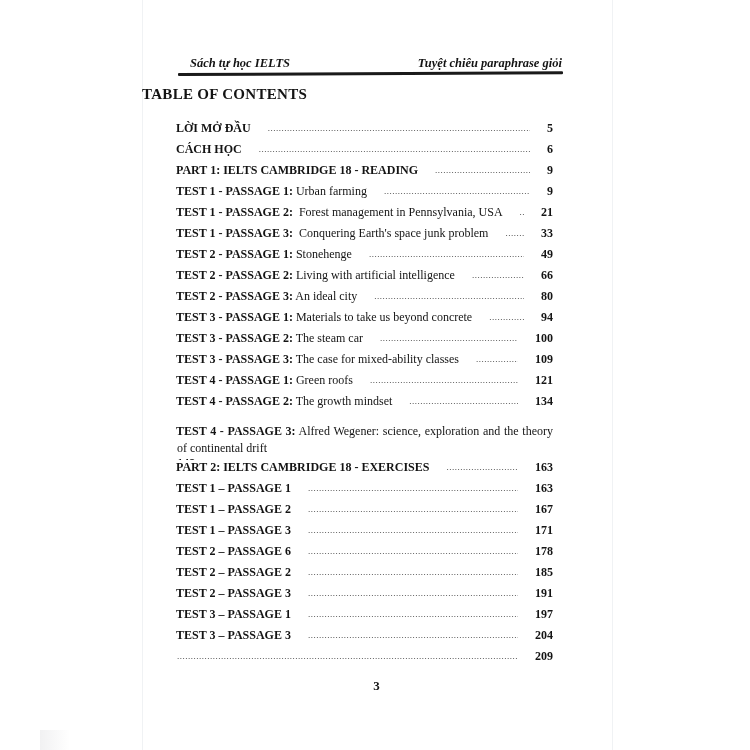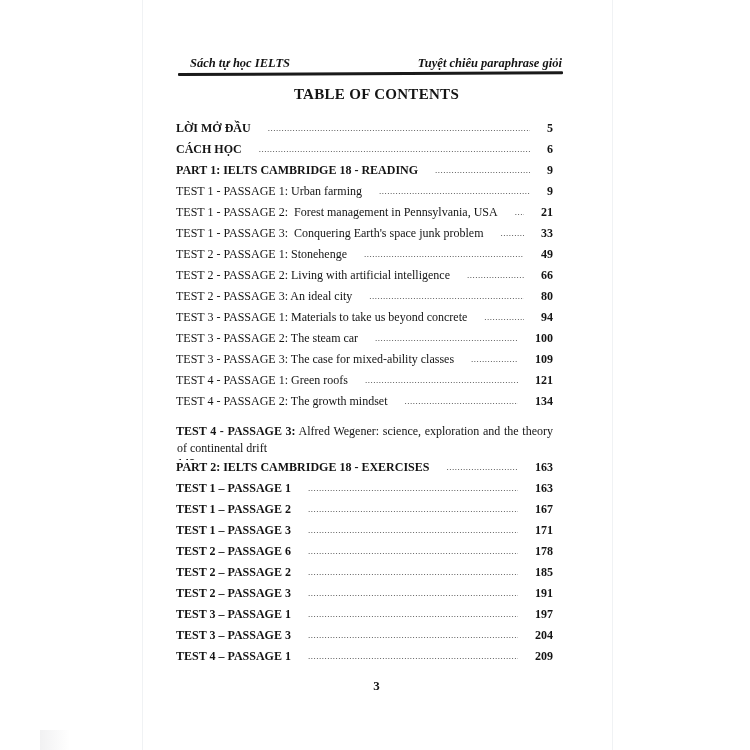--- a/index.html
+++ b/index.html
@@ -63,21 +63,20 @@
       background: #1a1a1a;
       border-radius: 1px;
       transform: rotate(-0.25deg);
       transform-origin: left center;
     }
     .toc-title {
       position: absolute;
       left: 142px;
       width: 469px;
       top: 86px;
-      text-align: center;
       font-weight: bold;
       font-size: 15px;
       letter-spacing: 0.3px;
     }
     .toc {
       position: absolute;
       left: 176px;
       top: 118px;
       width: 377px;
     }
@@ -88,21 +87,21 @@
       line-height: 21px;
       height: 21px;
       white-space: nowrap;
       overflow: hidden;
       gap: 16px;
     }
     .toc-entry .label {
       flex: 0 0 auto;
     }
     .toc-entry .label .prefix {
-      font-weight: normal;
+      font-weight: bold;
       margin-top: 44px;
     }
     .toc-entry.bold .label {
       font-weight: bold;
     }
     .toc-entry .leader {
       flex: 1 1 auto;
       overflow: hidden;
       margin: 0 1px;
       font-size: 9px;
@@ -303,19 +302,18 @@
   </div>
 
 
   <div class="toc-entry bold">
     <span class="label">TEST 3 – PASSAGE 3</span>
     <span class="leader"></span>
     <span class="page-num">204</span>
   </div>
 
   <div class="toc-entry bold">
-    <span class="label">TEST 4 – PASSAGE 1</span>
     <span class="leader"></span>
     <span class="page-num">209</span>
   </div>
 </div>
 
 <div class="page-footer">3</div>
 
 </body></html>

